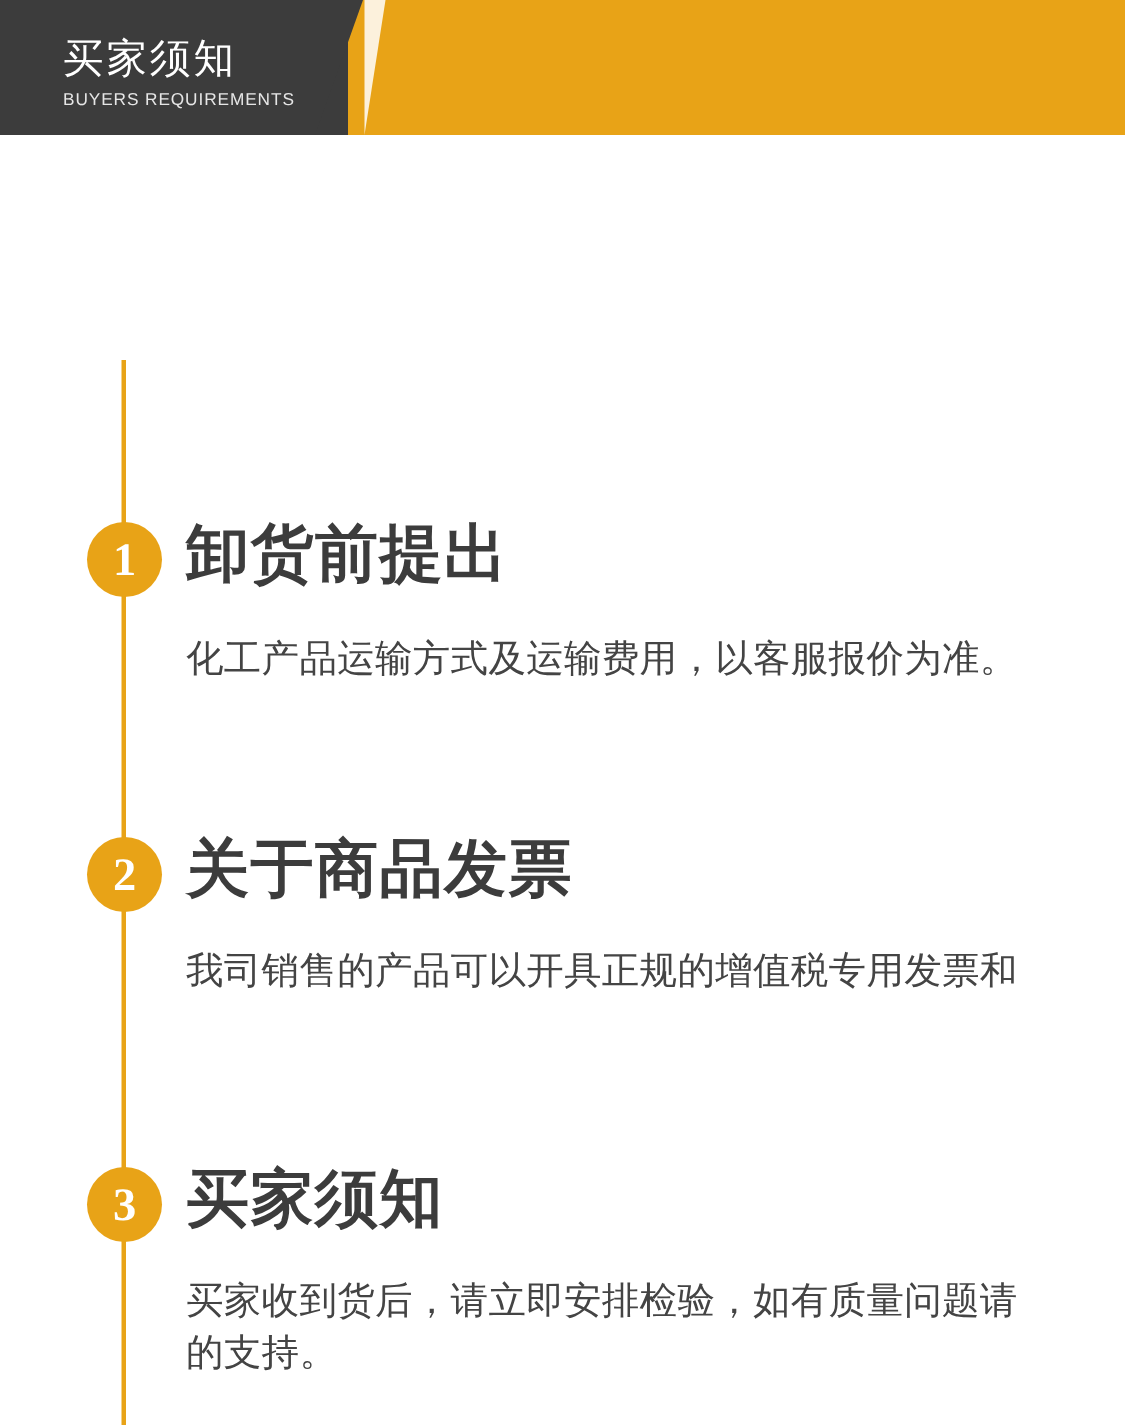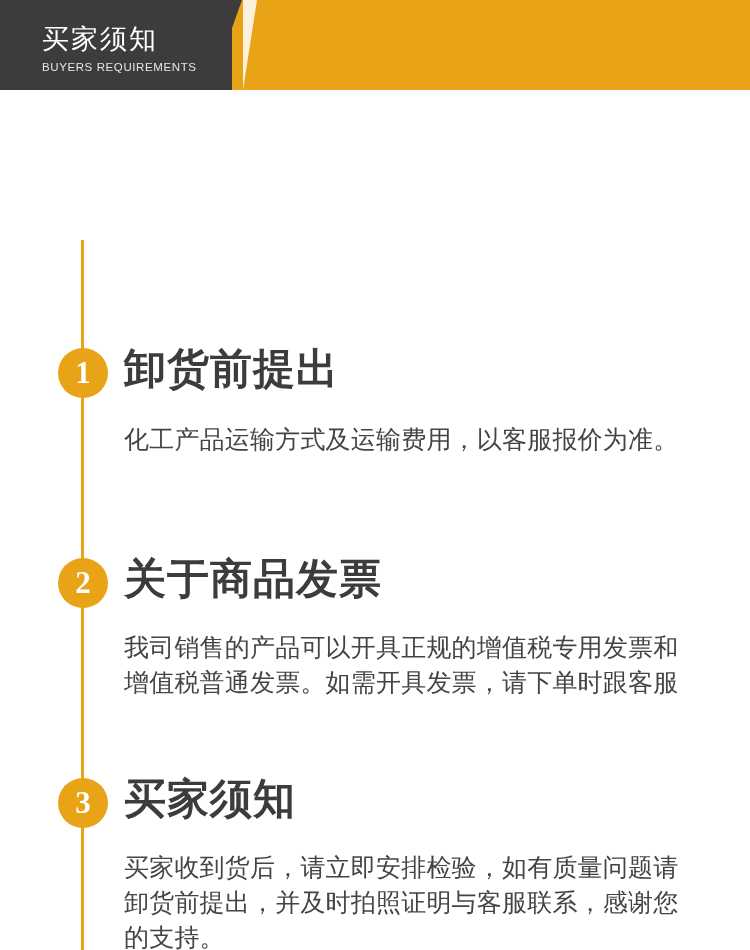--- a/index.html
+++ b/index.html
@@ -153,26 +153,24 @@
     <div class="sec-body" style="top:332px;">
       <p>化工产品运输方式及运输费用，以客服报价为准。</p>
     </div>
   </div>
 
   <div class="section">
     <div class="badge" style="top:468px;">2</div>
     <div class="sec-title" style="top:465px;">关于商品发票</div>
     <div class="sec-body" style="top:540px;">
       <p>我司销售的产品可以开具正规的增值税专用发票和</p>
-      <p>增值税普通发票。如需开具发票，请下单时跟客服</p>
     </div>
   </div>
 
   <div class="section">
     <div class="badge" style="top:688px;">3</div>
     <div class="sec-title" style="top:685px;">买家须知</div>
     <div class="sec-body" style="top:760px;">
       <p>买家收到货后，请立即安排检验，如有质量问题请</p>
-      <p>卸货前提出，并及时拍照证明与客服联系，感谢您</p>
       <p>的支持。</p>
     </div>
   </div>
 </div>
 
 </body></html>

